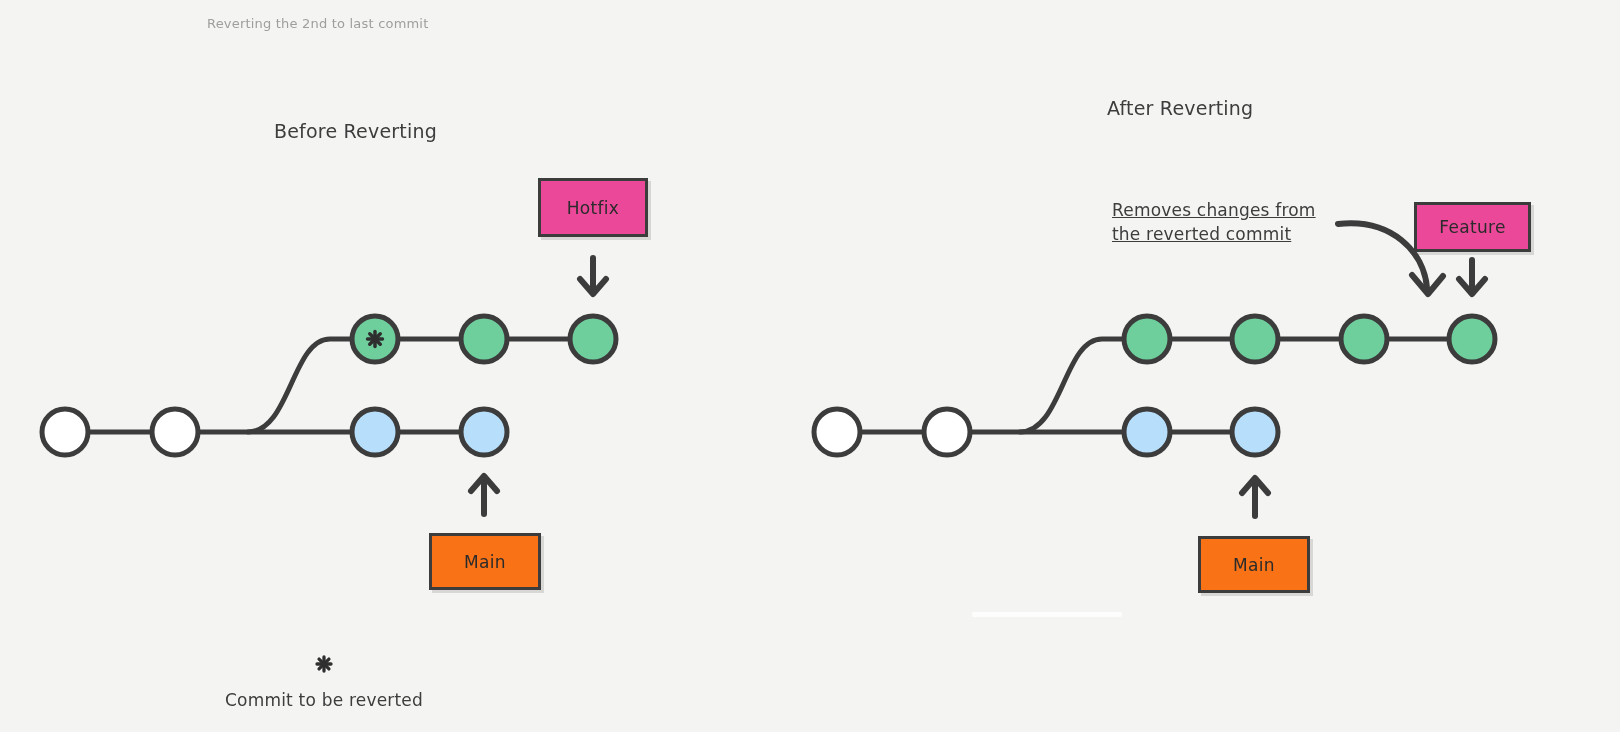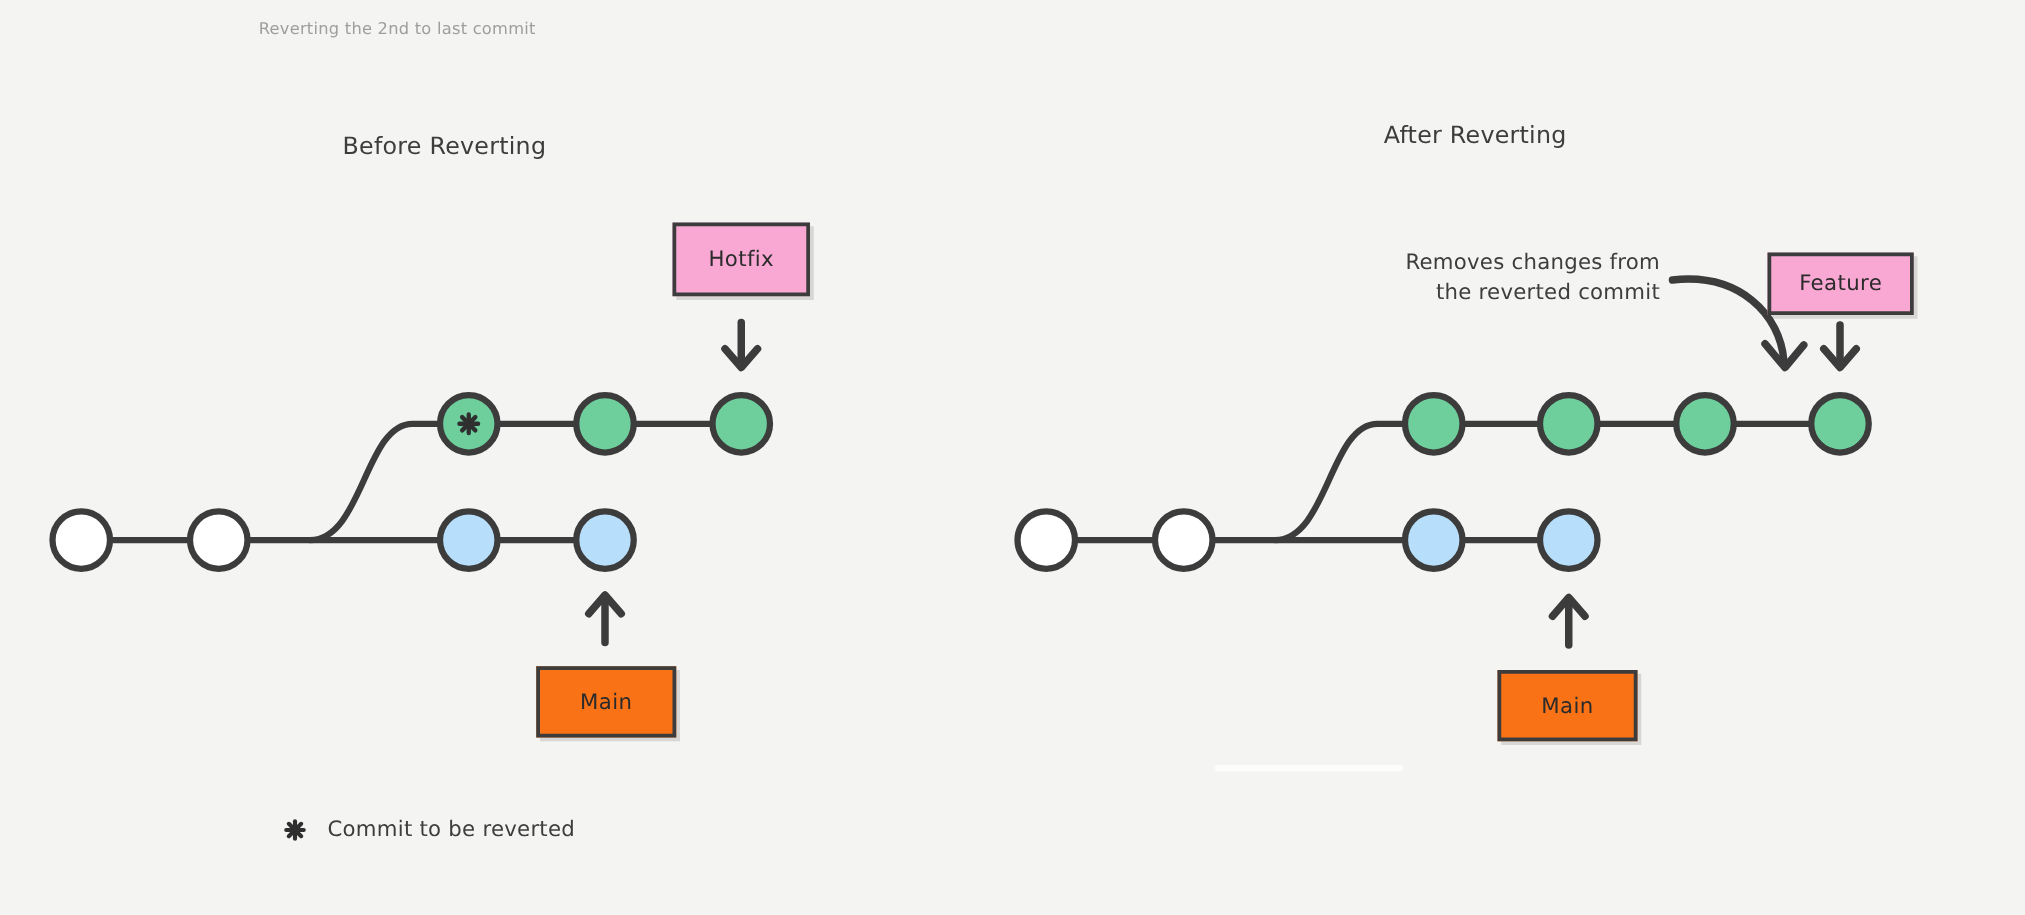--- a/index.html
+++ b/index.html
@@ -13,48 +13,49 @@
   #stage{position:absolute;left:0;top:0;width:1620px;height:732px;}
   .page-title{
     position:absolute;left:207px;top:16px;
     font-size:13px;color:#9e9e9e;letter-spacing:.2px;
     white-space:nowrap;
   }
   .panel-title{
     position:absolute;font-size:19px;color:#3d3d3d;
     letter-spacing:.2px;white-space:nowrap;
   }
-  #title-before{left:274px;top:106px;}
+  #title-before{left:274px;top:120px;}
   #title-after{left:1107px;top:97px;}
 
   svg.layer{position:absolute;left:0;top:0;width:1620px;height:732px;overflow:visible;}
 
   .label-box{
     position:absolute;box-sizing:border-box;
     border:3px solid #3c3c3c;
     display:flex;align-items:center;justify-content:center;
     font-size:17px;color:#2b2b2b;letter-spacing:.3px;
     box-shadow:3px 3px 0 rgba(40,40,40,.14);
   }
-  .label-green{background:#f9a8d4;}
+  .label-green{background:#ec4899;}
   .label-blue{background:#f97316;}
 
   #box-hotfix{left:538px;top:178px;width:110px;height:59px;}
   #box-feature{left:1414px;top:182px;width:117px;height:50px;margin-top:20px;}
   #box-main-left{left:429px;top:533px;width:112px;height:57px;}
   #box-main-right{left:1198px;top:536px;width:112px;height:57px;}
 
   .annot{
     position:absolute;font-size:17px;color:#3d3d3d;
-    text-align:right;line-height:1.42;letter-spacing:.2px;
+    text-align:left;line-height:1.42;letter-spacing:.2px;
     white-space:pre-line;
+    text-decoration:underline;
   }
   #annot-revert{left:1112px;top:198px;width:216px;}
 
-  .legend{position:absolute;left:225px;top:653px;display:flex;align-items:center;gap:15px;}
+  .legend{position:absolute;left:225px;top:653px;display:flex;align-items:center;gap:15px;flex-direction:column;}
   .legend-text{font-size:17px;color:#3d3d3d;letter-spacing:.2px;white-space:nowrap;}
   .legend-glyph{width:22px;height:22px;display:block;}
 
   #faint-bar{
     position:absolute;left:972px;top:612px;width:150px;height:5px;
     background:#fdfdfd;border-radius:2px;
   }
 </style>
 </head>
 <body>

